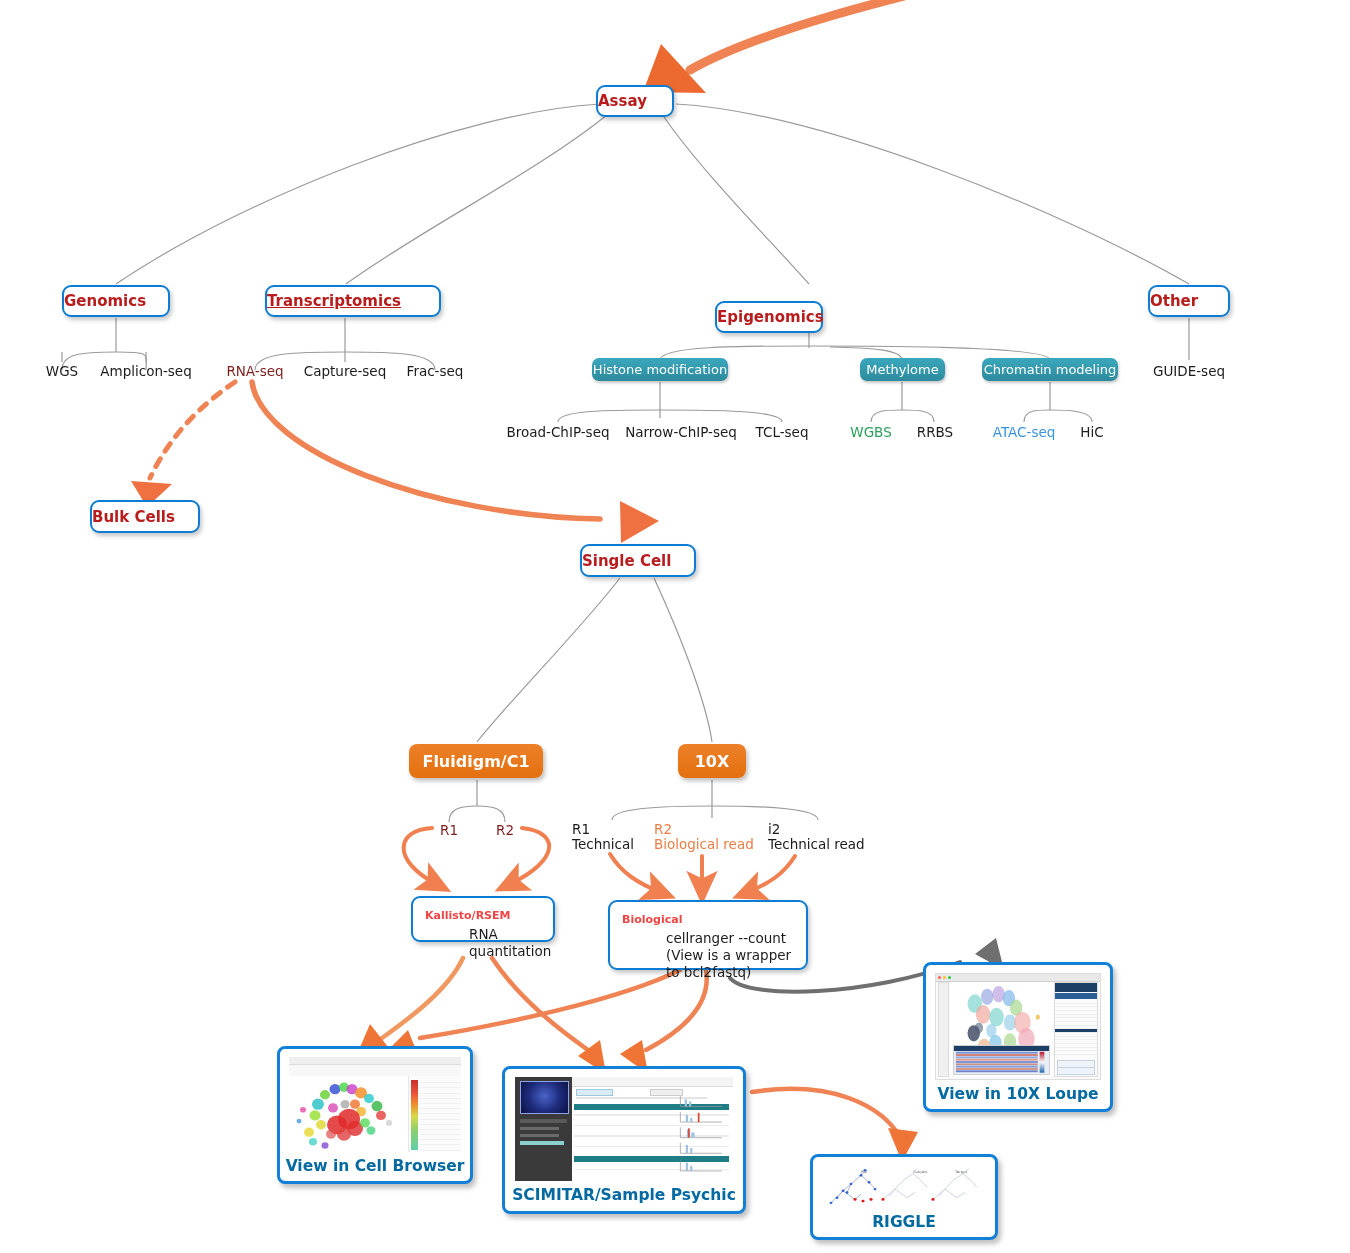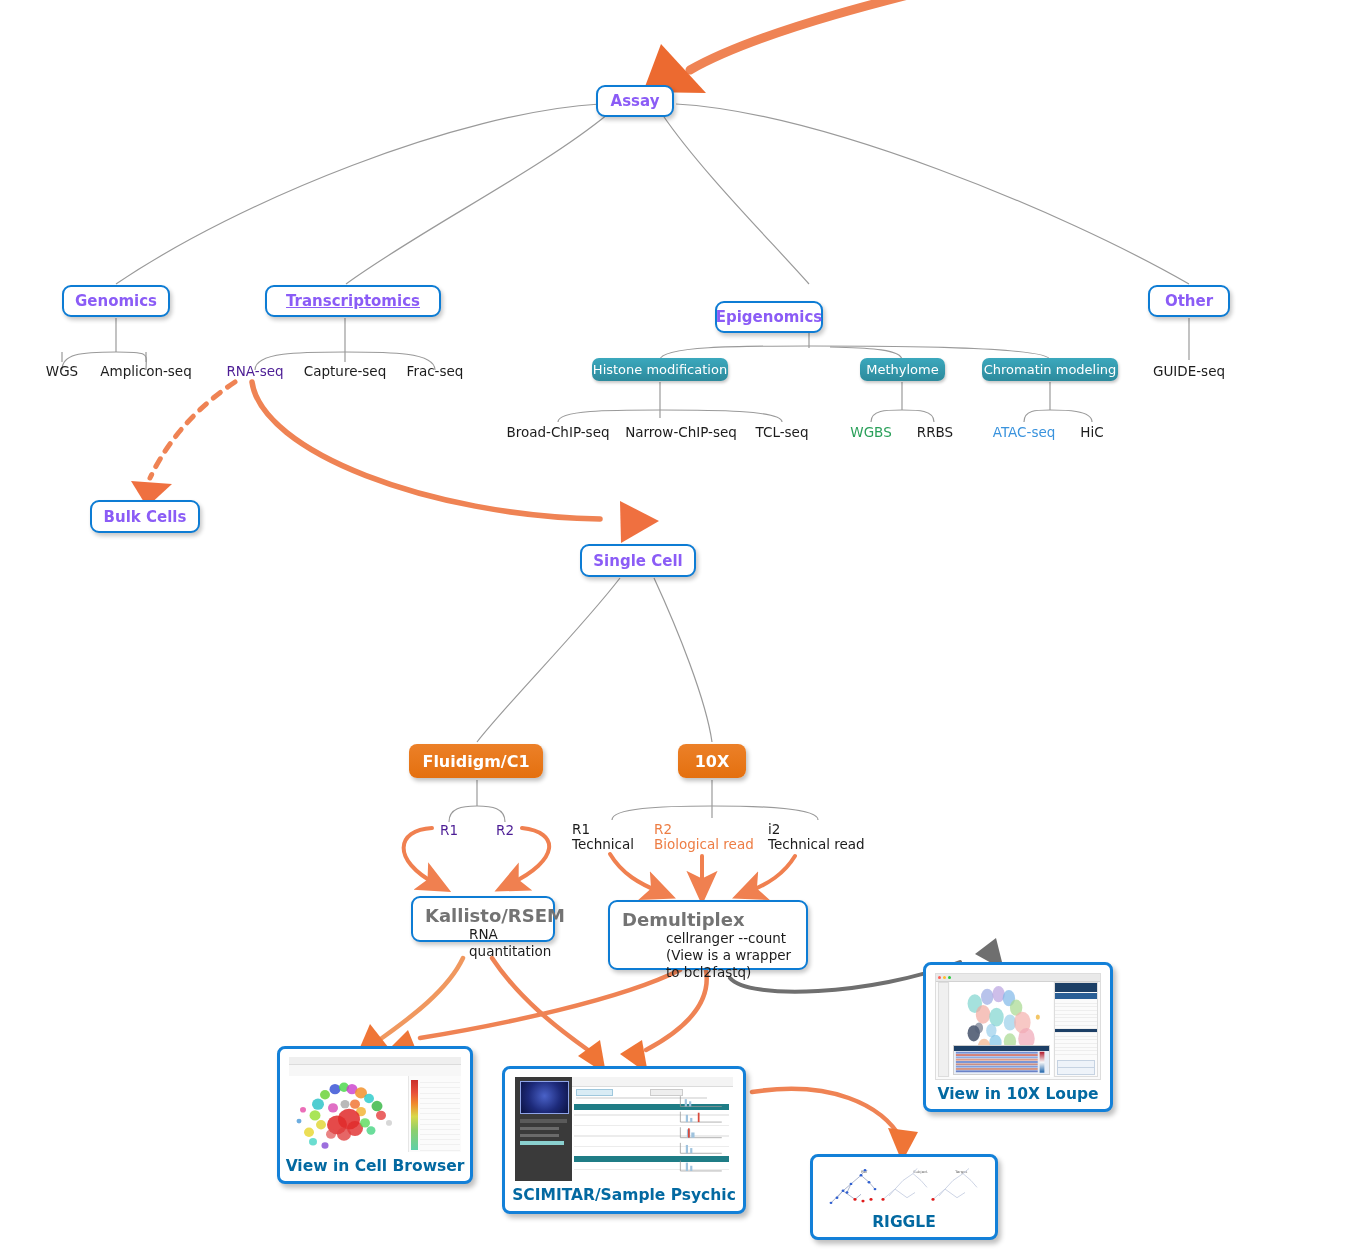--- a/index.html
+++ b/index.html
@@ -6,55 +6,55 @@
   body{width:1350px;height:1253px;position:relative;overflow:hidden;
        font-family:"DejaVu Sans","Liberation Sans",sans-serif;}
   #stage{position:absolute;left:0;top:0;width:1350px;height:1253px;}
   svg#edges{position:absolute;left:0;top:0;width:1350px;height:1253px;pointer-events:none;}
 
   .node{position:absolute;box-sizing:border-box;}
 
   
   .bluebox{
     border:2.5px solid #0d7cd4;border-radius:9px;background:#ffffff;
-    color:#8b5cf6;font-weight:bold;display:flex;align-items:center;justify-content:center;
+    color:#b91c1c;font-weight:bold;display:flex;align-items:center;justify-content:flex-start;
     box-shadow:2px 3px 4px rgba(0,0,0,.22);
     white-space:nowrap;
   }
   
   .orangebox{
     border-radius:8px;
     background:linear-gradient(#ec8028,#e4700f);
     color:#ffffff;font-weight:bold;display:flex;align-items:center;justify-content:center;
     box-shadow:2px 3px 4px rgba(0,0,0,.25);white-space:nowrap;
   }
   
   .tealbox{
     border-radius:7px;
     background:linear-gradient(#3ba8bd,#2d8a9c);
     color:#ffffff;display:flex;align-items:center;justify-content:center;
     box-shadow:1px 2px 3px rgba(0,0,0,.22);white-space:nowrap;font-size:13px;
   }
   
   .leaf{color:#1c1c1c;font-size:13.5px;white-space:nowrap;text-align:center;}
-  .leaf.orange{color:#4c1d95;text-align:center;}
+  .leaf.orange{color:#7f1d1d;text-align:center;}
   .leaf.green{color:#2aa05a;}
   .leaf.blue{color:#3a93dd;}
   .leaf2{font-size:13.5px;white-space:nowrap;line-height:15px;}
   .leaf2 .l1{color:#1c1c1c;}
   .leaf2 .l2{color:#1c1c1c;}
   .leaf2.orange .l1,.leaf2.orange .l2{color:#ed7d44;}
 
   
   .card{
     border:2.5px solid #0d7cd4;border-radius:9px;background:#fff;
     box-shadow:2px 3px 4px rgba(0,0,0,.22);
     padding:8px 12px 9px 12px;box-sizing:border-box;
   }
-  .card .title{color:#737373;font-weight:bold;font-size:18px;line-height:20px;}
+  .card .title{color:#ef4444;font-weight:bold;font-size:11px;line-height:20px;}
   .card .sub{color:#1c1c1c;font-size:13.5px;line-height:17px;margin-left:44px;}
 
   
   .thumbcard{
     border:3px solid #1380d8;border-radius:8px;background:#fff;
     box-shadow:3px 4px 5px rgba(0,0,0,.25);
     box-sizing:border-box;display:flex;flex-direction:column;align-items:center;
     padding:8px 8px 6px 8px;
   }
   .thumbcard .caption{color:#0369a1;font-weight:bold;font-size:15.5px;margin-top:5px;white-space:nowrap;}
@@ -299,21 +299,21 @@
     <div class="l1">i2</div>
     <div class="l2">Technical read</div>
   </div>
 
   <div class="node card" style="left:411px;top:896px;width:144px;height:46px;">
     <div class="title">Kallisto/RSEM</div>
     <div class="sub">RNA quantitation</div>
   </div>
 
   <div class="node card" style="left:608px;top:900px;width:200px;height:70px;">
-    <div class="title">Demultiplex</div>
+    <div class="title">Biological</div>
     <div class="sub">cellranger --count</div>
     <div class="sub">(View is a wrapper to bcl2fastq)</div>
   </div>
 
   <div class="node thumbcard" style="left:277px;top:1046px;width:196px;height:138px;">
     <div class="shot" style="width:172px;height:100px;">
       <div class="cb">
         <div class="menubar"></div>
         <div class="toolbar"></div>
         <div class="plot">

